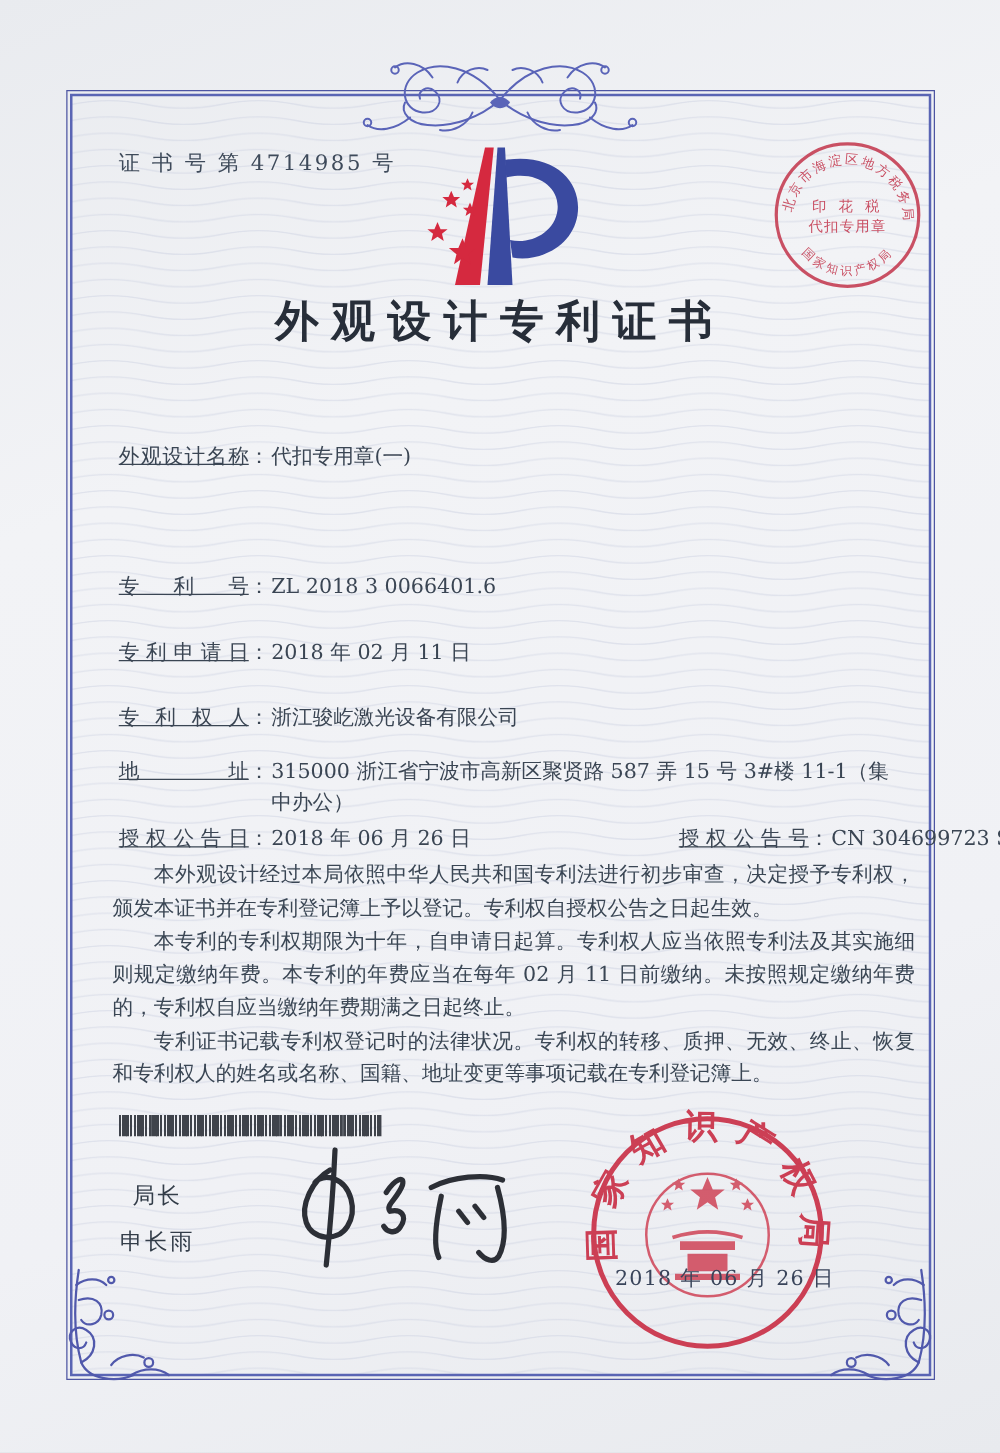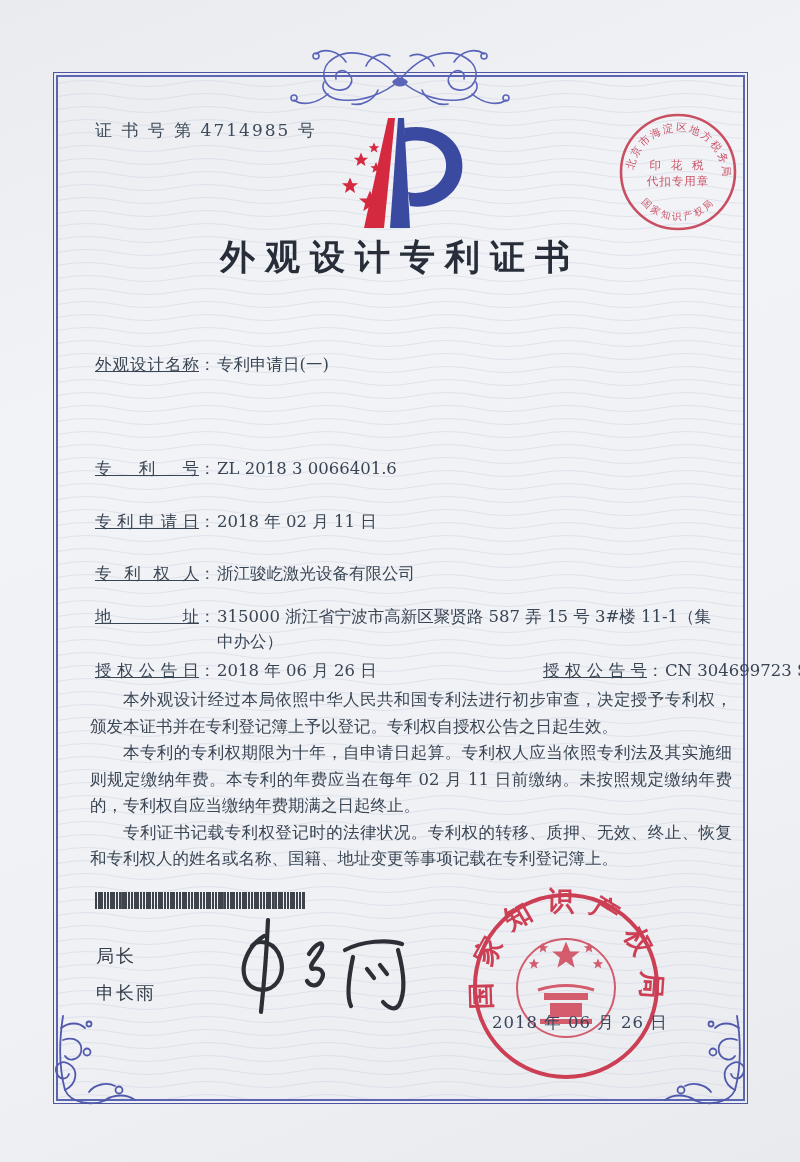--- a/index.html
+++ b/index.html
@@ -30,21 +30,21 @@
   .paras{position:absolute;left:90px;top:687px;width:642px;font-size:16.5px;
          line-height:26.5px;text-align:justify;color:#3a4654;}
   .paras p{margin:0;text-indent:2em;}
   .barcode{position:absolute;left:95px;top:892px;width:210px;height:17px;
     background-image:
       repeating-linear-gradient(90deg,#3f434b 0 2px,rgba(0,0,0,0) 2px 3px),
       repeating-linear-gradient(90deg,rgba(0,0,0,0) 0 5px,#3f434b 5px 7px,rgba(0,0,0,0) 7px 12px),
       repeating-linear-gradient(90deg,rgba(0,0,0,0) 0 9px,#5a5e66 9px 10px,rgba(0,0,0,0) 10px 17px);}
   .signer{position:absolute;left:96px;top:944px;font-size:18px;color:#333d49;
           font-family:"DejaVu Sans","Liberation Sans",sans-serif;}
-  .signer div{margin-bottom:13px;letter-spacing:2px;}
+  .signer div{margin-bottom:13px;letter-spacing:2px;text-align:center;}
   .signature{position:absolute;left:212px;top:912px;width:215px;height:108px;}
   .stamp-tax{position:absolute;left:612px;top:106px;width:132px;height:132px;opacity:.88;}
   .stamp-cnipa{position:absolute;left:466px;top:886px;width:200px;height:200px;opacity:.9;}
   .issue-date{position:absolute;left:492px;top:1012px;font-size:16.5px;color:#39445a;
               letter-spacing:1px;z-index:5;}
   .footer{position:absolute;left:0;top:1066px;width:100%;text-align:center;
           font-size:13.5px;letter-spacing:3px;color:#49556b;}
 </style>
 </head>
 <body>
@@ -144,21 +144,21 @@
     <text font-size="9.5" fill="#c43a50" letter-spacing="2.5" font-family="'DejaVu Sans',sans-serif">
       <textPath href="#taxBot" startOffset="4">国家知识产权局</textPath>
     </text>
     <text x="66" y="63" text-anchor="middle" font-size="11.5" fill="#c43a50" letter-spacing="3" font-family="'DejaVu Sans',sans-serif">印 花 税</text>
     <text x="66" y="79" text-anchor="middle" font-size="11.5" fill="#c43a50" letter-spacing="1" font-family="'DejaVu Sans',sans-serif">代扣专用章</text>
   </svg>
 
   <div class="title">外观设计专利证书</div>
 
   <div class="frow" style="top:352px">
-    <span class="flabel">外观设计名称</span><span class="fcolon">：</span><span class="fvalue">专利申请日(一)</span>
+    <span class="flabel">外观设计名称</span><span class="fcolon">：</span><span class="fvalue">代扣专用章(一)</span>
   </div>
   <div class="frow" style="top:456px">
     <span class="flabel">专利号</span><span class="fcolon">：</span><span class="fvalue">ZL 2018 3 0066401.6</span>
   </div>
   <div class="frow" style="top:509px">
     <span class="flabel">专利申请日</span><span class="fcolon">：</span><span class="fvalue">2018 年 02 月 11 日</span>
   </div>
   <div class="frow" style="top:561px">
     <span class="flabel">专利权人</span><span class="fcolon">：</span><span class="fvalue">浙江骏屹激光设备有限公司</span>
   </div>

